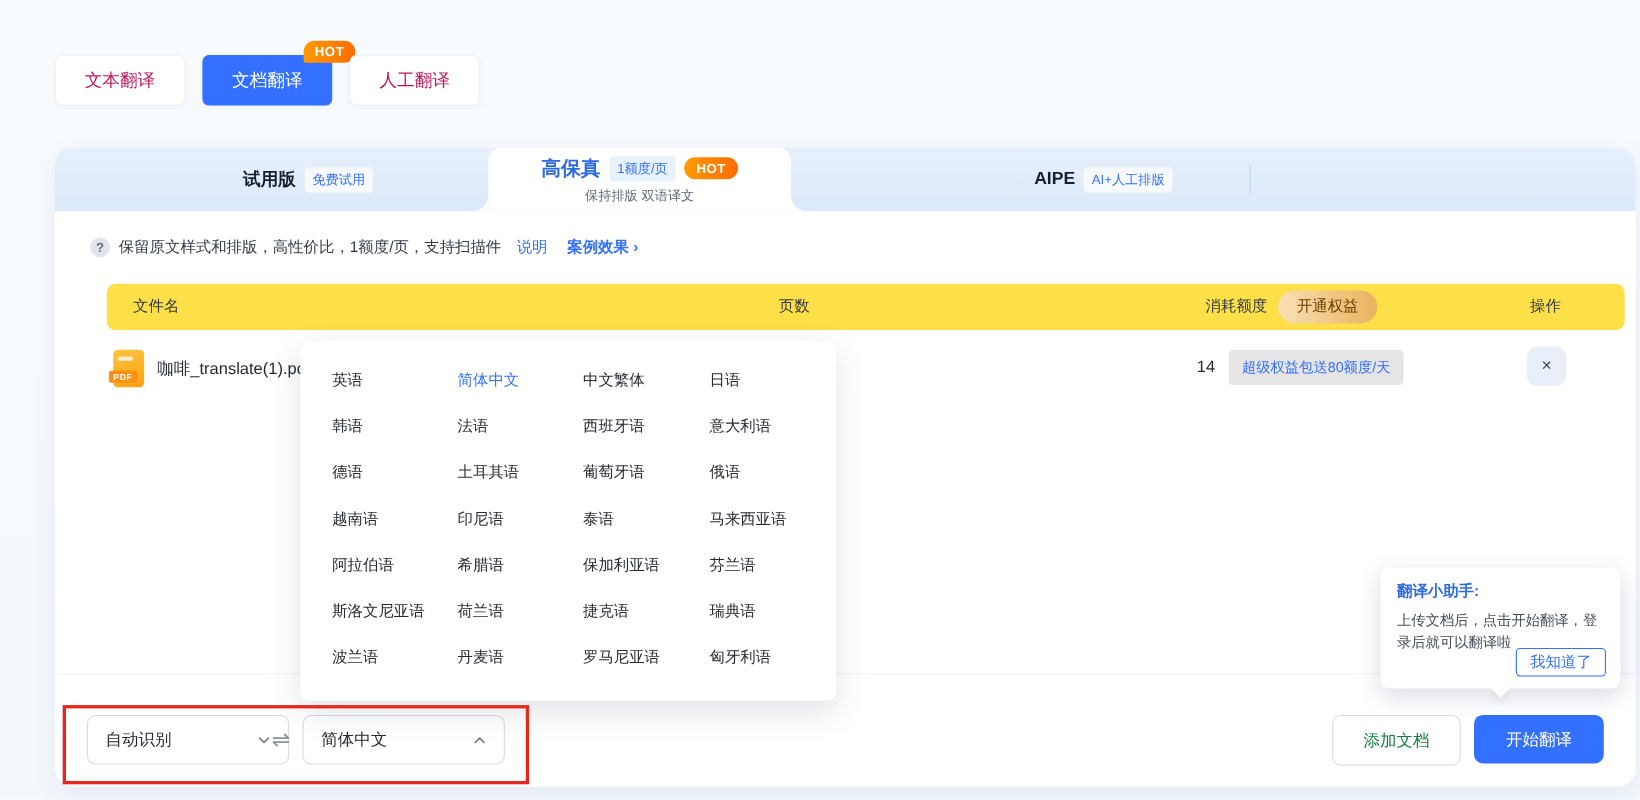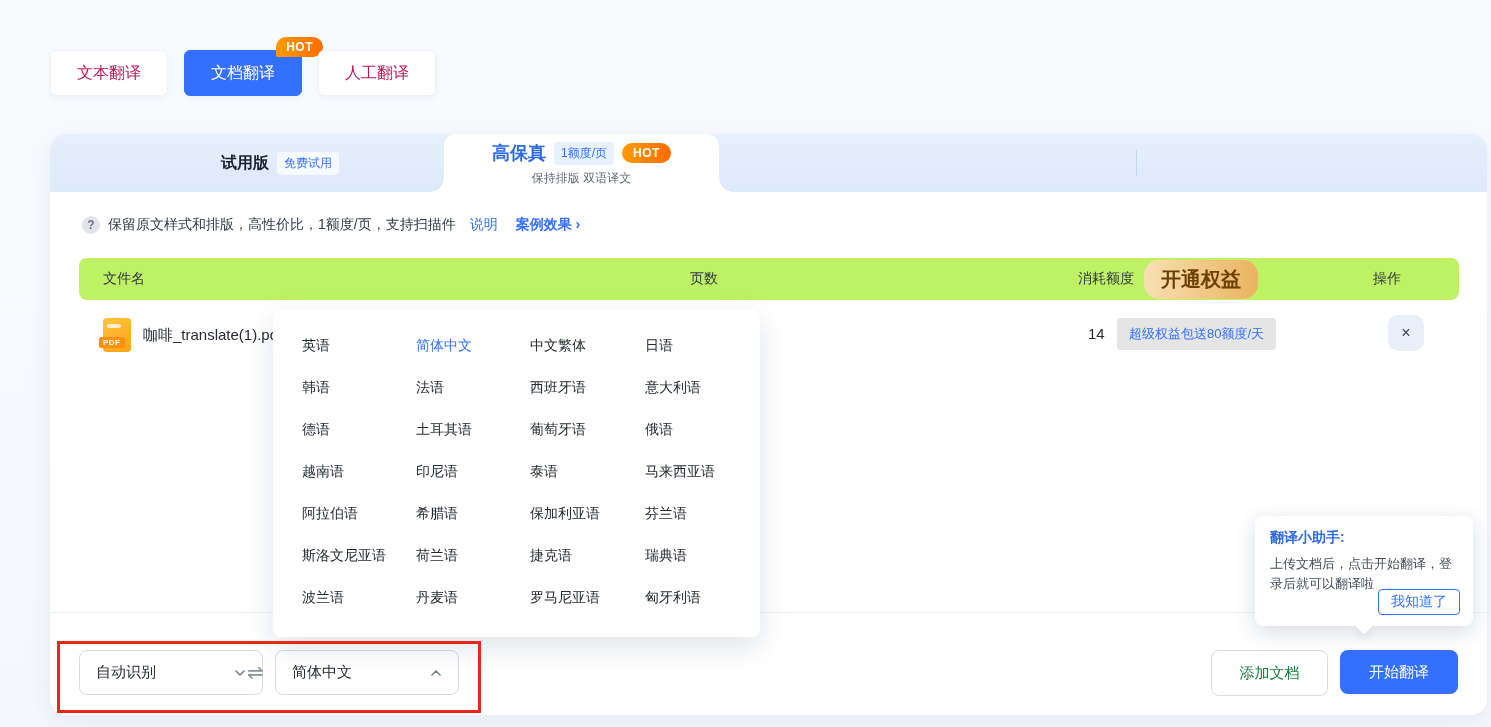--- a/index.html
+++ b/index.html
@@ -63,30 +63,30 @@
   .info-line { position:absolute; left:32px; top:82px; display:flex; align-items:center; gap:8px; font-size:14px; color:#333a47; }
   .help-icon {
     width:18px; height:18px; border-radius:50%; background:#e1e4ea; color:#6b7280;
     font-size:12px; font-weight:bold; display:flex; align-items:center; justify-content:center;
   }
   .info-link { color:#3370ff; cursor:pointer; margin-left:6px; }
   .info-link.bold { font-weight:bold; margin-left:10px; }
 
   
   .table-head {
-    position:absolute; left:29px; top:124px; width:1380px; height:42px;
-    background:#bef264; border-radius:8px;
+    position:absolute; left:47px; top:124px; width:1380px; height:42px;
+    background:#fde047; border-radius:8px;
   }
   .th { position:absolute; top:0; height:42px; display:flex; align-items:center; font-size:14px; color:#333845; }
   .th-name   { left:24px; }
   .th-pages  { left:611px; }
   .th-quota  { left:999px; gap:10px; }
   .th-action { left:1294px; }
   .privilege-btn {
-    background:linear-gradient(90deg,#f8e0b4,#e9b35f); color:#6b3f00; font-size:20px; font-weight:bold;
+    background:linear-gradient(90deg,#f8e0b4,#e9b35f); color:#6b3f00; font-size:14px; font-weight:normal;
     padding:6px 17px; border-radius:15px; cursor:pointer; border:none;text-align:right;
   }
 
   .file-row { position:absolute; left:29px; top:166px; width:1380px; height:70px; }
   .file-cell-name { position:absolute; left:24px; top:18px; display:flex; align-items:center; gap:12px; }
   .pdf-icon { position:relative; width:28px; height:34px; background:linear-gradient(160deg,#ffc43d,#ffa113); border-radius:4px; }
   .pdf-icon::before { content:""; position:absolute; top:6px; left:4px; right:10px; height:4px; background:rgba(255,255,255,.75); border-radius:2px; }
   .pdf-label {
     position:absolute; left:-4px; bottom:4px; background:#ff8f10; color:#fff;
     font-size:8px; font-weight:bold; padding:1px 4px; border-radius:2px; letter-spacing:.5px;
@@ -176,20 +176,24 @@
       <span>人工翻译</span>
     </div>
   </div>
 
   <div class="card">
 
     <div class="plan-bar">
       <div class="plan-section" style="left:110px; width:240px;">
         <span class="plan-title">试用版</span>
         <span class="plan-badge">免费试用</span>
+      </div>
+      <div class="plan-section" style="left:833px; width:240px;">
+        <span class="plan-title">AIPE</span>
+        <span class="plan-badge">AI+人工排版</span>
       </div>
       <div class="plan-divider" style="left:1086px;"></div>
     </div>
 
     <div class="plan-tab-active">
       <span class="flare left"></span>
       <span class="flare right"></span>
       <div class="fidelity-line1">
         <span class="fidelity-title">高保真</span>
         <span class="fidelity-badge">1额度/页</span>

